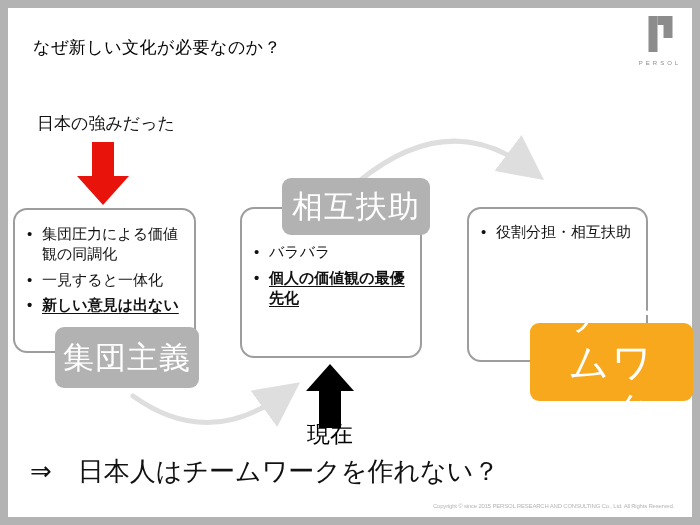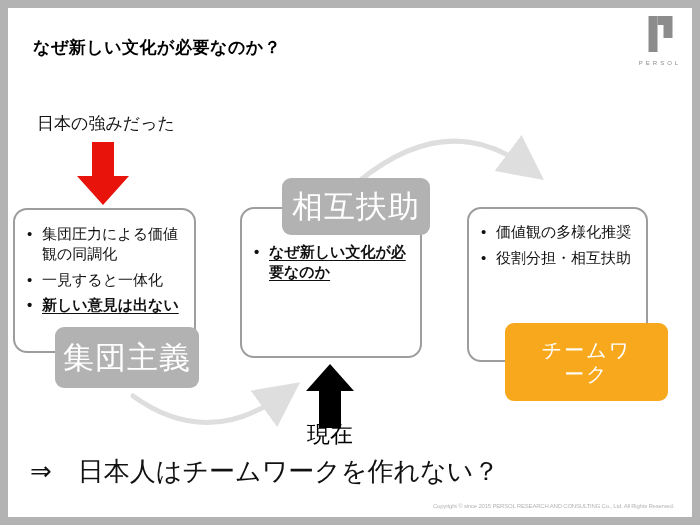--- a/index.html
+++ b/index.html
@@ -5,21 +5,21 @@
   html,body{margin:0;padding:0;}
   body{
     width:700px;height:525px;position:relative;overflow:hidden;
     background:#b3b3b3;
     font-family:"Liberation Sans","DejaVu Sans",sans-serif;
     color:#1a1a1a;
   }
   .slide{position:absolute;left:8px;top:8px;width:684px;height:509px;background:#ffffff;}
   .abs{position:absolute;}
 
-  .title{left:33px;top:36px;font-size:17px;font-weight:bold;color:#000;letter-spacing:.5px;white-space:nowrap;}
+  .title{left:33px;top:36px;font-size:17px;font-weight:normal;color:#000;letter-spacing:.5px;white-space:nowrap;}
 
   .logo-wrap{left:638px;top:16px;width:44px;text-align:center;}
   .logo-mark{display:inline-block;width:25px;height:36px;}
   .logo-text{display:block;margin-top:4px;font-size:6px;letter-spacing:3px;color:#8c8c8c;white-space:nowrap;}
 
   .past-note{left:37px;top:112px;font-size:17px;color:#111;white-space:nowrap;}
 
   .flow-svg{left:0;top:0;width:700px;height:525px;pointer-events:none;}
 
   .stage-box{
@@ -42,22 +42,22 @@
   #box3{left:467px;top:207px;width:181px;height:155px;padding:13px 4px 0 10px;}
 
   .stage-label{
     background:#b2b2b2;border-radius:9px;color:#fff;
     display:flex;align-items:center;justify-content:center;
     text-align:center;white-space:nowrap;
   }
   #label1{left:55px;top:327px;width:144px;height:61px;font-size:31px;letter-spacing:1px;}
   #label2{left:282px;top:178px;width:148px;height:57px;font-size:31px;letter-spacing:1px;}
   #label3{
-    left:505px;top:323px;width:163px;height:78px;
-    background:#f8a81d;font-size:20px;line-height:1.2;letter-spacing:2px;
+    left:530px;top:323px;width:163px;height:78px;
+    background:#f8a81d;font-size:40px;line-height:1.2;letter-spacing:2px;
     white-space:normal;
   }
   #label3 .wrapbox{width:104px;word-break:break-all;text-align:center;}
 
   .red-arrow{left:77px;top:142px;width:52px;height:63px;}
   .black-arrow{left:306px;top:364px;width:48px;height:64px;}
   .present-note{left:306px;top:419px;width:48px;text-align:center;font-size:23px;color:#000;white-space:nowrap;}
 
   .conclusion{left:30px;top:454px;display:flex;align-items:center;font-size:26px;color:#111;white-space:nowrap;}
   .conclusion .sym{margin-right:26px;}
@@ -99,27 +99,27 @@
 <div id="box1" class="abs stage-box">
   <ul>
     <li>集団圧力による価値観の同調化</li>
     <li>一見すると一体化</li>
     <li class="em">新しい意見は出ない</li>
   </ul>
 </div>
 
 <div id="box2" class="abs stage-box">
   <ul>
-    <li class="em">なぜ新しい文化が必要なのか</li>
+    <li>バラバラ</li>
+    <li class="em">個人の価値観の最優先化</li>
   </ul>
 </div>
 
 <div id="box3" class="abs stage-box">
   <ul>
-    <li>価値観の多様化推奨</li>
     <li>役割分担・相互扶助</li>
   </ul>
 </div>
 
 <div id="label1" class="abs stage-label">集団主義</div>
 <div id="label2" class="abs stage-label">相互扶助</div>
 <div id="label3" class="abs stage-label">
   <span class="wrapbox">チームワーク</span>
 </div>
 

